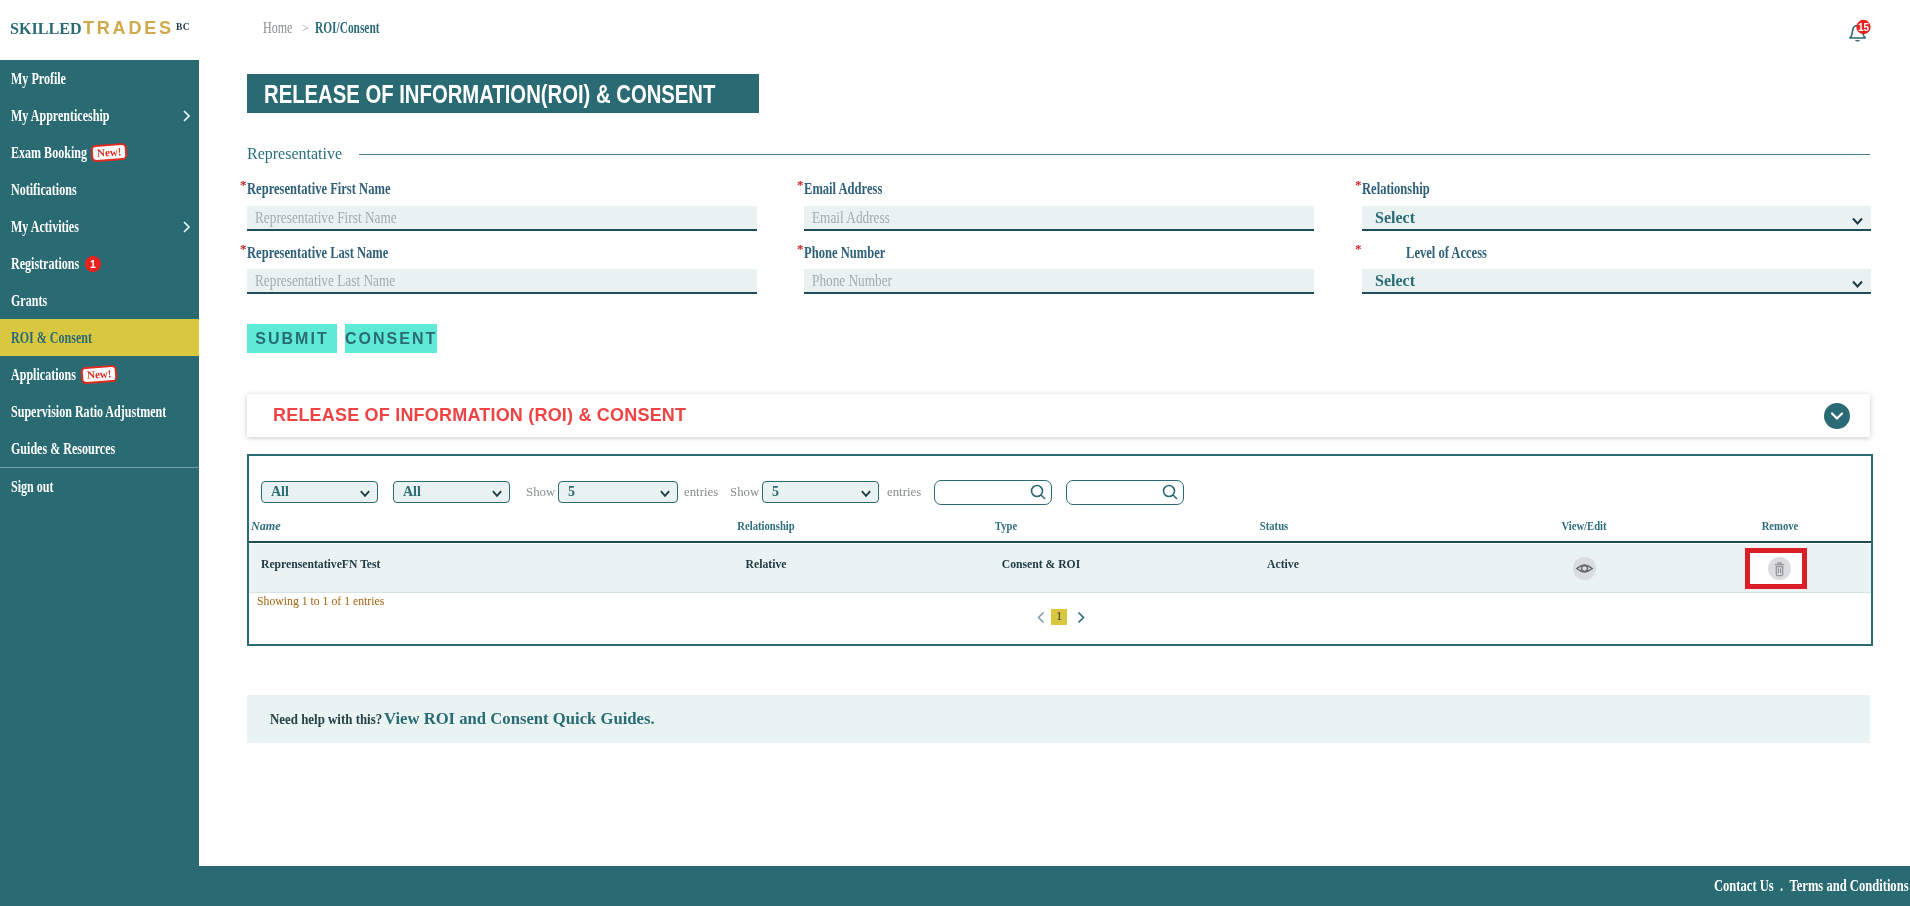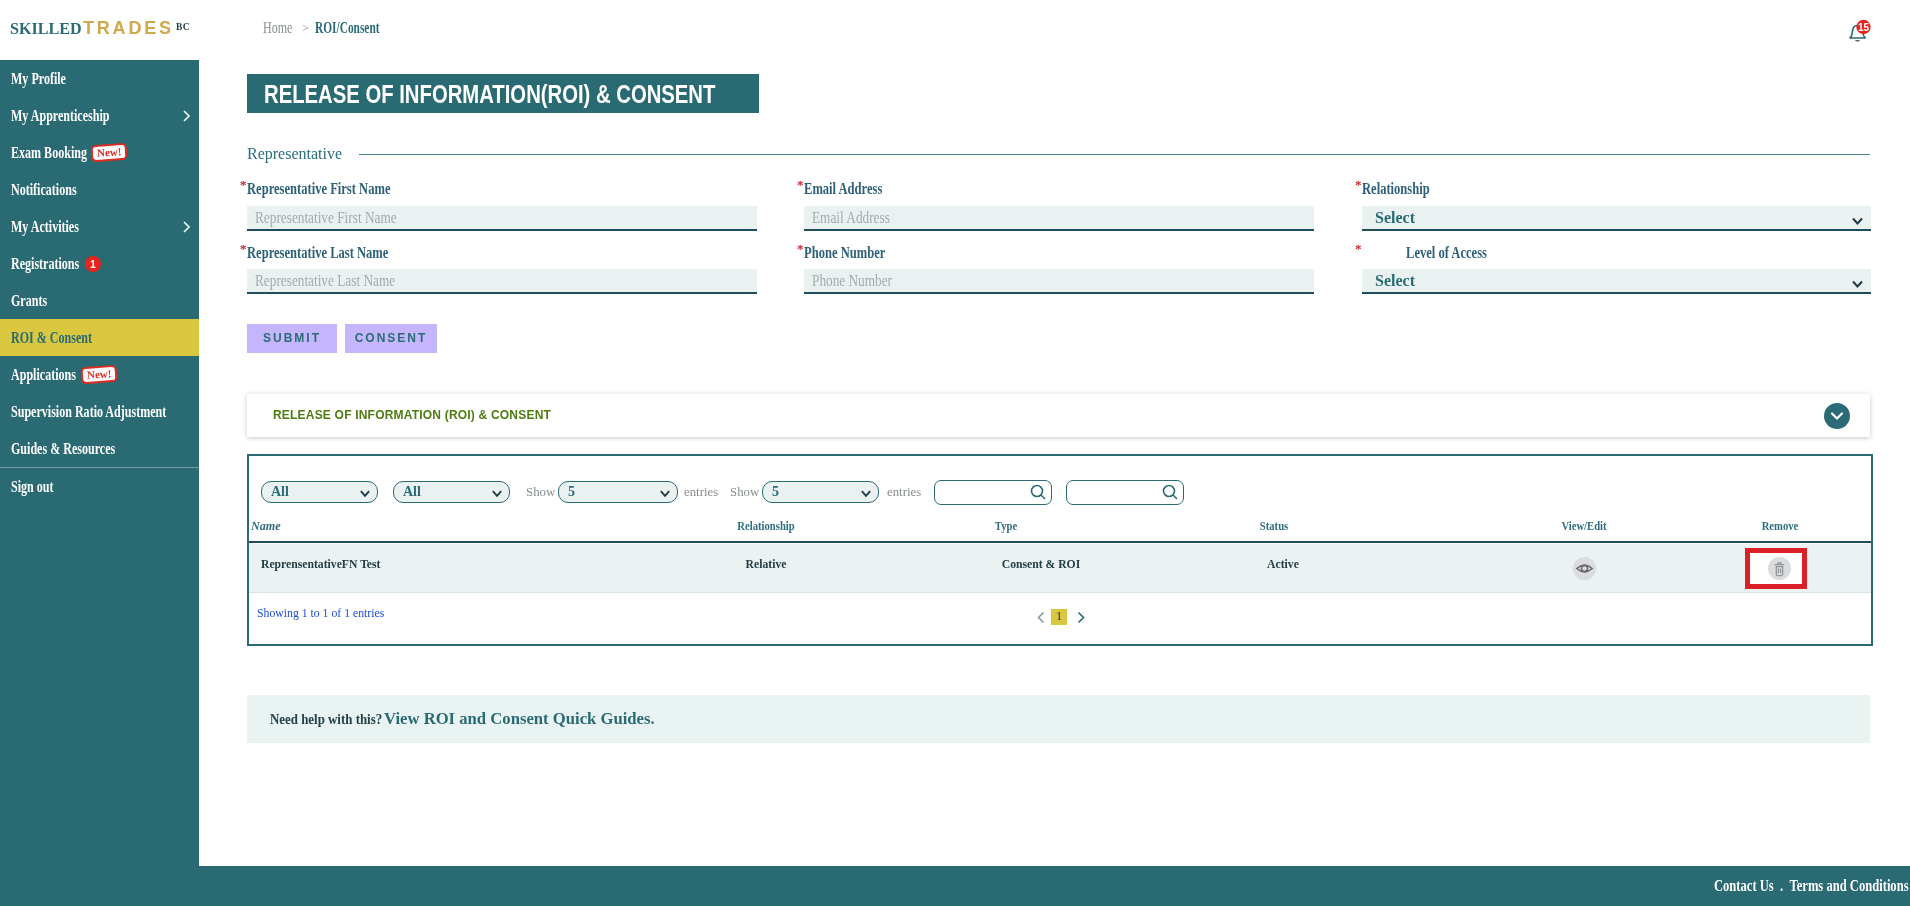--- a/index.html
+++ b/index.html
@@ -35,41 +35,41 @@
 #repsec .line { position:absolute; left:112px; right:0px; top:9px; height:1px; background:#48808d; }
 
 .flabel { position:absolute; font-size:16px; font-weight:bold; color:#2e6077; white-space:nowrap; line-height:16px;}
 .flabel .sx { transform:scaleX(0.785); }
 .ast { position:absolute; color:#cc2127; font-size:13px; font-weight:bold; line-height:14px;}
 .finput { position:absolute; height:25px; background:#e9f2f1; border-bottom:2px solid #1f4e5a; font-size:16px; color:#a5abad; padding-left:8px; line-height:23px;}
 .finput .sx { transform:scaleX(0.83); }
 .fselect { position:absolute; height:25px; background:#e9f2f1; border-bottom:2px solid #1f4e5a; font-size:16px; color:#2a6b75; font-weight:bold; padding-left:13px; line-height:24px;}
 .fselect .chev { position:absolute; right:7px; top:5px; }
 
-.goldbtn { position:absolute; top:324px; height:29px; background:#c4b5fd; color:#2a6b75; font-family:"Liberation Sans",sans-serif; font-weight:bold; font-size:12px; letter-spacing:2px; text-align:center; line-height:29px; }
+.goldbtn { position:absolute; top:324px; height:29px; background:#5eead4; color:#2a6b75; font-family:"Liberation Sans",sans-serif; font-weight:bold; font-size:16px; letter-spacing:2px; text-align:center; line-height:29px; }
 
 
 #accbar { position:absolute; left:247px; top:394px; width:1623px; height:43px; background:#fff; box-shadow:0 1px 5px rgba(0,0,0,0.22); }
-#accbar .t { position:absolute; left:26px; top:0; line-height:43px; color:#4d7c0f; font-family:"Liberation Sans",sans-serif; font-weight:bold; font-size:12px; letter-spacing:0.2px; }
+#accbar .t { position:absolute; left:26px; top:0; line-height:43px; color:#ef4444; font-family:"Liberation Sans",sans-serif; font-weight:bold; font-size:18px; letter-spacing:0.2px; }
 #accbar .circ { position:absolute; left:1577px; top:9px; width:26px; height:26px; border-radius:50%; background:#2a6b75; }
 
 
 #tbox { position:absolute; left:247px; top:454px; width:1626px; height:192px; border:2px solid #2a6b75; background:#fff; }
-.fsel2 { position:absolute; height:22px; background:#e9f2f1; border:1px solid #2a6b75; border-radius:10px; font-size:14px; font-weight:bold; color:#2a6b75; padding-left:9px; line-height:20px; }
+.fsel2 { position:absolute; height:22px; background:#e9f2f1; border:1px solid #2a6b75; border-radius:4px; font-size:14px; font-weight:bold; color:#2a6b75; padding-left:9px; line-height:20px; }
 .fsel2 .chev { position:absolute; right:6px; top:4px; }
 .ftext { position:absolute; font-size:13.5px; color:#878d8f; line-height:22px; }
 .fsearch { position:absolute; height:25px; width:118px; background:#fff; border:1px solid #2a6b75; border-radius:7px; }
 .thead { position:absolute; top:518px; font-size:13.5px; font-weight:bold; color:#2f6e7e; white-space:nowrap; line-height:15px;}
 .thead .sxc { transform:scaleX(0.79); }
 #trow { position:absolute; left:249px; top:544px; width:1622px; height:49px; background:#eaf3f2; border-bottom:1px solid #d5e3e1;}
 .tcell { position:absolute; top:556px; font-size:13.5px; font-weight:bold; color:#223c46; white-space:nowrap; line-height:16px;}
 .tcell .sx, .tcell .sxc { transform:scaleX(0.865); }
 .iconcirc { position:absolute; width:23px; height:23px; border-radius:50%; background:#dbdcdd; }
 #redbox { position:absolute; left:1745px; top:548px; width:62px; height:41px; background:#fff; border:5px solid #da2026; }
-#showing { position:absolute; left:257px; top:594px; font-size:12.5px; color:#1d4ed8;margin-top:12px; }
+#showing { position:absolute; left:257px; top:594px; font-size:12.5px; color:#a16207; }
 #showing span { display:inline-block; transform:scaleX(0.94); transform-origin:0 50%; }
 #pager { position:absolute; left:1036px; top:609px; }
 
 
 #helpbox { position:absolute; left:247px; top:695px; width:1623px; height:48px; background:#e9f3f1; font-size:15px; line-height:48px; padding-left:23px; white-space:nowrap;}
 #helpbox b { color:#25424c; font-weight:bold;}
 #helpbox .lnk { color:#2a6b75; font-weight:bold; }
 
 
 #footer { position:absolute; left:0; top:866px; width:1910px; height:40px; background:#296a73; color:#fff; }

